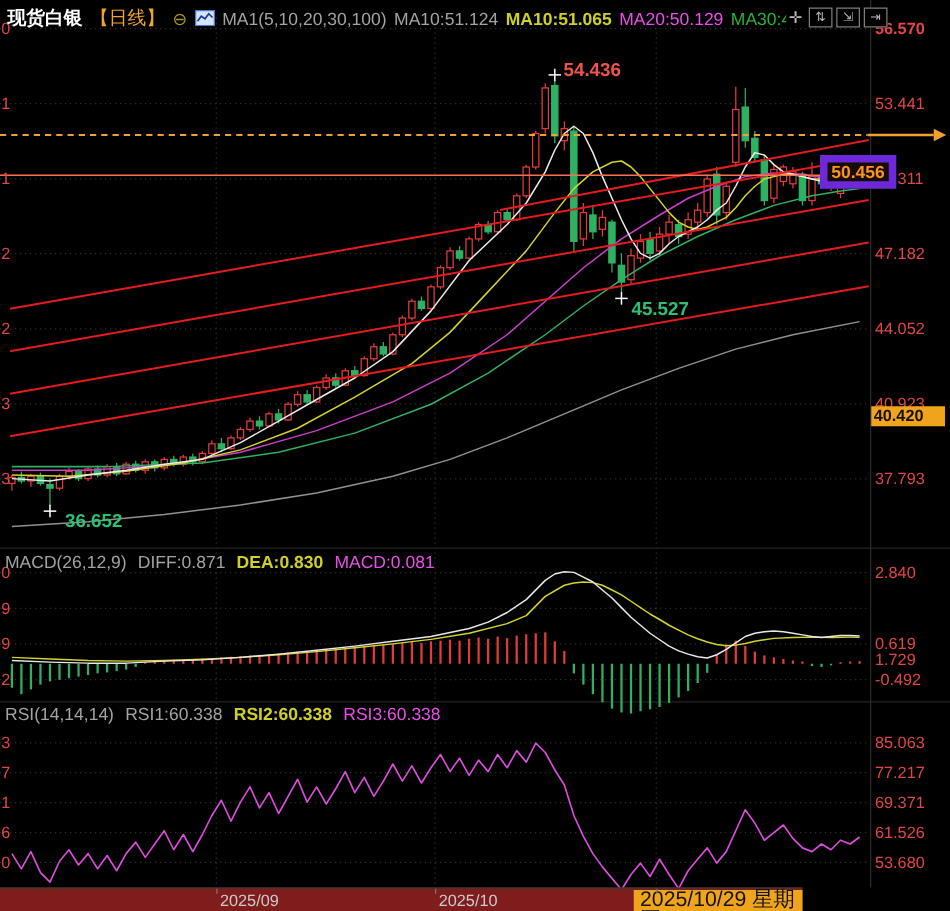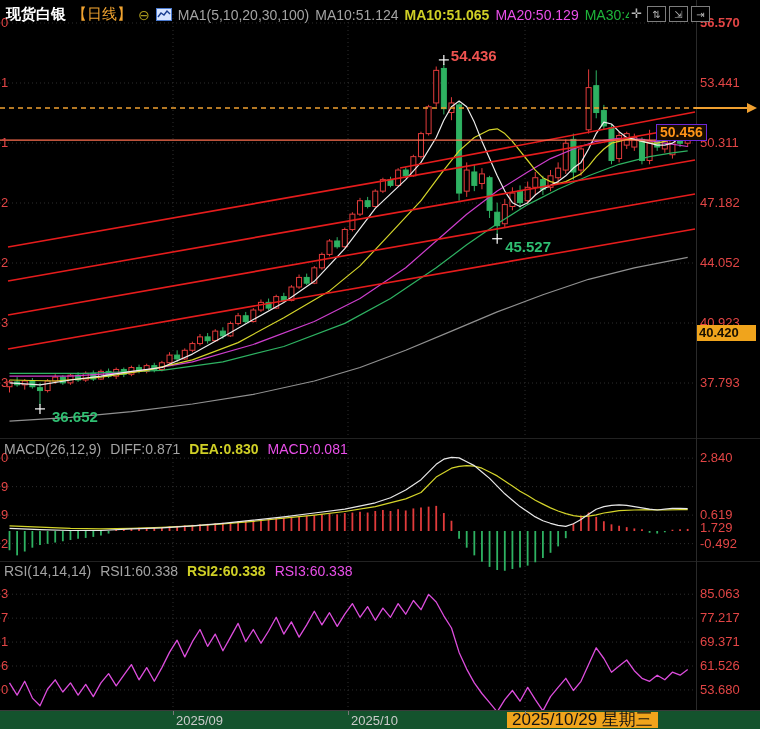--- a/index.html
+++ b/index.html
@@ -15,25 +15,25 @@
   .c-white{color:#a3a3a3;} .c-yellow{color:#cfcf26;font-weight:bold;} .c-magenta{color:#e94fe9;} .c-green{color:#1eb53a;}
   .toolbar{position:absolute;top:6px;left:629px;display:flex;gap:3px;z-index:5;}
   .tool-btn{width:17px;height:14px;border:1px solid #7d7d7d;color:#b9b9b9;font-size:10px;
             display:flex;align-items:center;justify-content:center;background:#000;cursor:pointer;}
   .tool-btn.noborder{border:none;font-size:13px;width:15px;}
   #right-axis,#left-digits{position:absolute;left:0;top:0;width:760px;height:729px;z-index:4;pointer-events:none;}
   .ax-label{position:absolute;left:700px;color:#e24545;font-size:13px;line-height:16px;}
   .lx-digit{position:absolute;left:1px;color:#e24545;font-size:13px;line-height:16px;}
   .macd-header{position:absolute;top:441px;left:4px;display:flex;gap:9px;font-size:14px;z-index:4;white-space:nowrap;}
   .rsi-header{position:absolute;top:563px;left:4px;display:flex;gap:9px;font-size:14px;z-index:4;white-space:nowrap;text-align:right;}
-  .price-tag{position:absolute;left:656px;z-index:6;background:#170c00;border:1px solid #6d28d9;
+  .price-tag{position:absolute;left:656px;z-index:6;background:#170c00;border:6px solid #6d28d9;
              color:#ff9518;font-size:14px;font-weight:700;padding:0 3px;line-height:15px;}
   .alert-tag{position:absolute;left:697px;width:57px;background:#f0a41c;color:#181000;
              font-size:13px;font-weight:700;line-height:16px;padding-left:2px;z-index:6;}
-  .time-axis{position:absolute;top:710px;left:0;width:760px;height:19px;background:#14532d;
+  .time-axis{position:absolute;top:710px;left:0;width:642px;height:19px;background:#7f1d1d;
              border-top:1px solid #3a3a3a;z-index:5;}
   .time-label{position:absolute;top:2px;color:#cbcbcb;font-size:13px;}
   .time-highlight{position:absolute;top:1px;background:#f0a41c;color:#131313;font-size:17px;
                   font-weight:400;padding:0 5px;line-height:16px;}
   .tick{position:absolute;top:0;width:1px;height:4px;background:#777;}
   .watermark{position:absolute;top:666px;left:627px;font-size:38px;font-weight:700;color:#f5f5f5;
              letter-spacing:2px;z-index:6;}
 </style>
 </head>
 <body>

